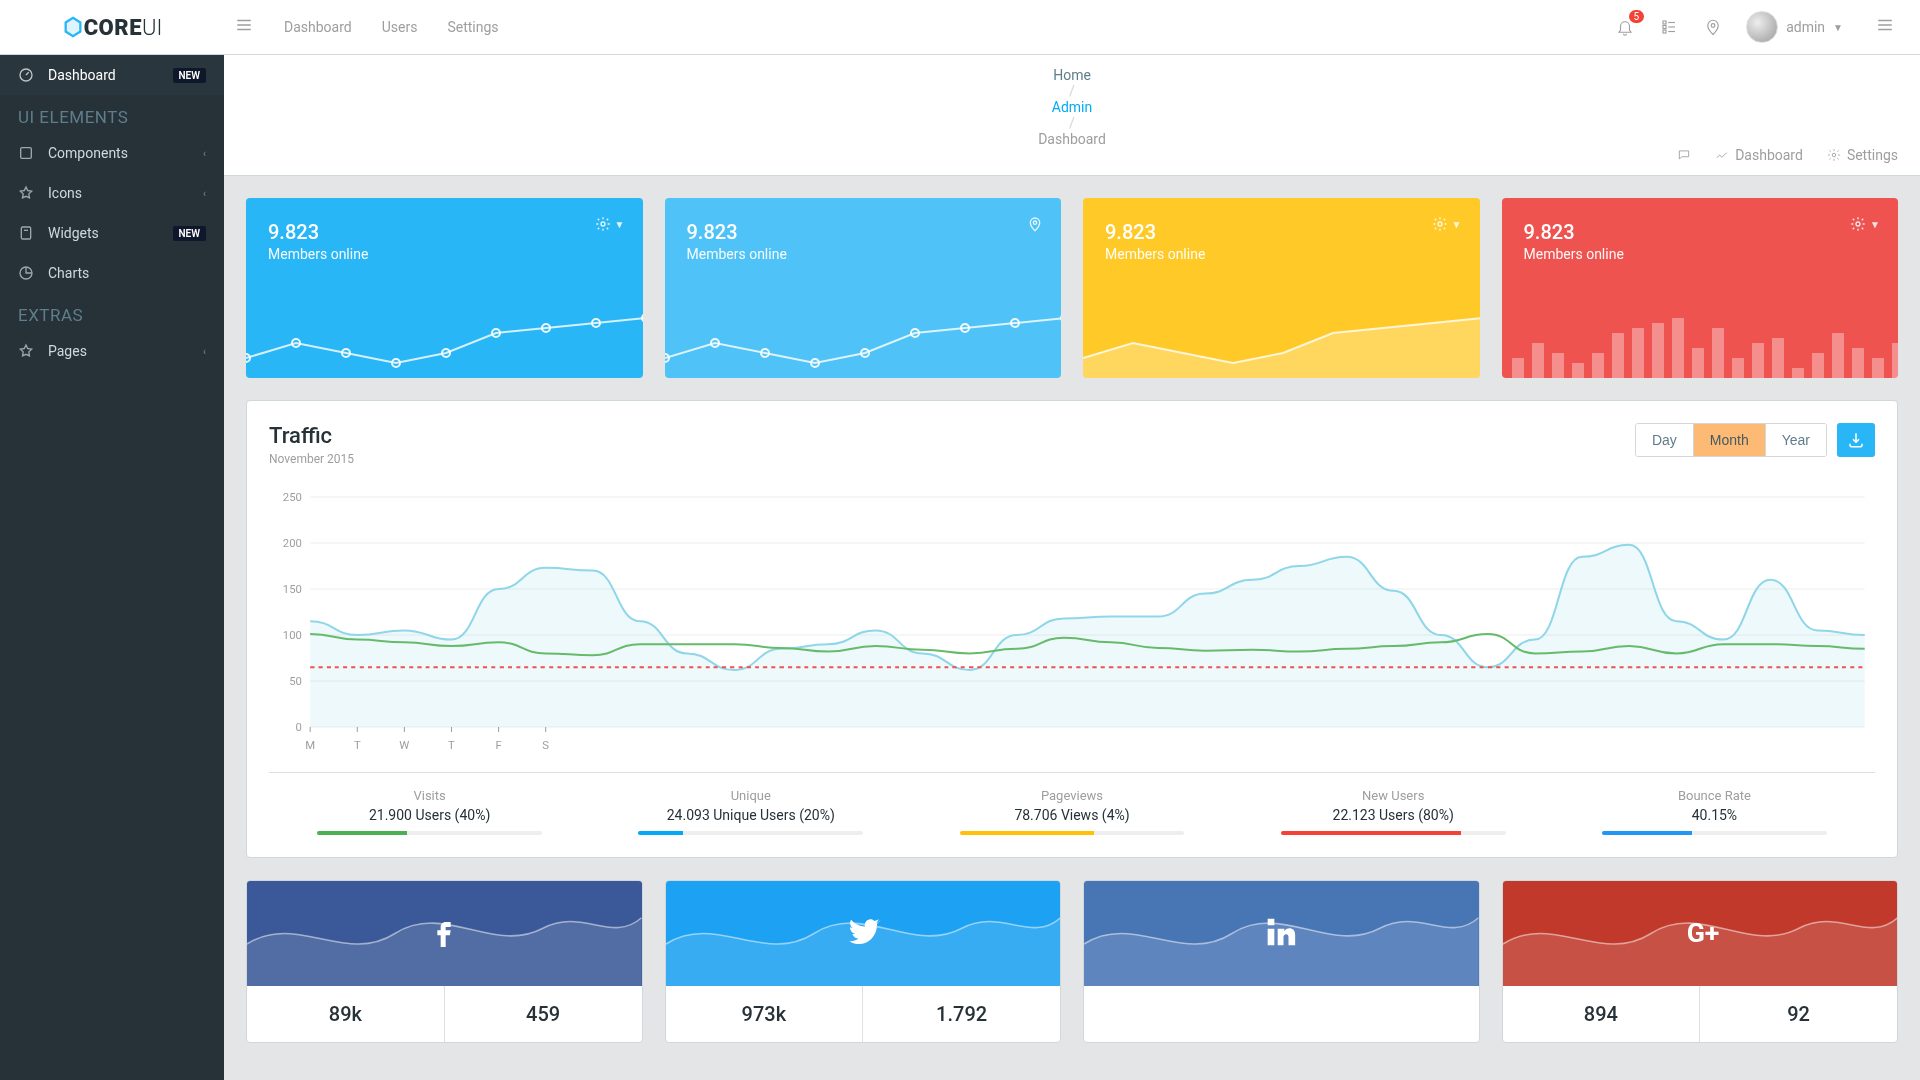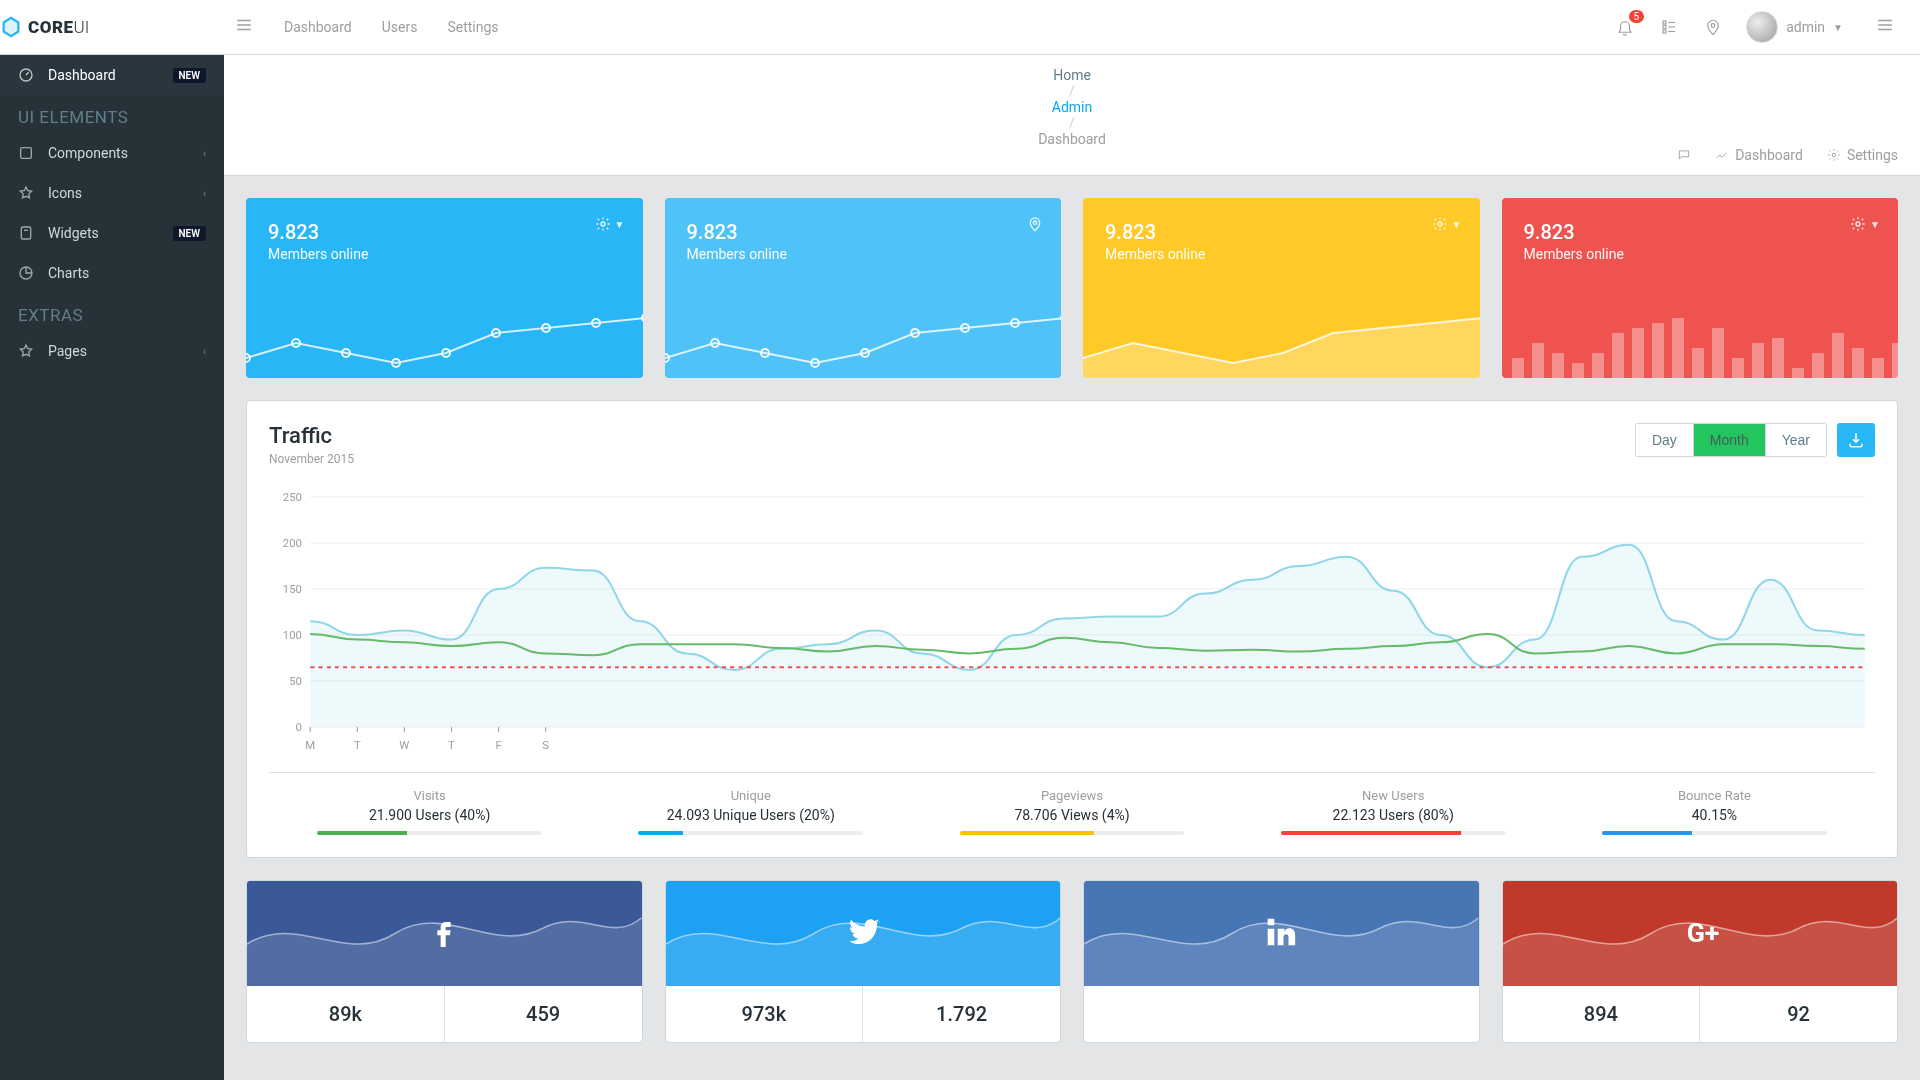--- a/index.html
+++ b/index.html
@@ -1,21 +1,21 @@
 <!DOCTYPE html>
 <html><head>
 <meta charset="utf-8">
 <style>
 * { box-sizing: border-box; margin: 0; padding: 0; }
 body { font-family: -apple-system, BlinkMacSystemFont, "Segoe UI", Roboto, Arial, sans-serif; background: #e4e5e6; color: #263238; overflow: hidden; }
 .app { width: 1920px; height: 1080px; display: flex; flex-direction: column; }
 
 
 .header { height: 55px; background: #fff; border-bottom: 1px solid #cfd8dc; display: flex; align-items: center; padding: 0 15px 0 0; flex-shrink: 0; }
-.brand { width: 224px; display: flex; align-items: center; justify-content: flex-start; font-weight: 600; font-size: 17px; color: #263238; gap: 6px; }
+.brand { width: 224px; display: flex; align-items: center; justify-content: center; font-weight: 600; font-size: 22px; color: #263238; }
 .brand-icon { width: 22px; height: 22px; display: flex; align-items: center; justify-content: center; }
 .brand b { color: #263238; letter-spacing: .5px; }
 .brand-light { font-weight: 300; }
 .toggler { width: 40px; color: #cfd8dc; cursor: pointer; text-align: center; }
 .nav-top { display: flex; gap: 30px; margin-left: 20px; }
 .nav-top a { color: #9e9e9e; text-decoration: none; font-size: 14px; }
 .header-right { margin-left: auto; display: flex; align-items: center; gap: 22px; color: #cfd8dc; }
 .h-icon { position: relative; width: 22px; height: 22px; display: flex; align-items: center; justify-content: center; color: #9e9e9e; }
 .h-icon svg { width: 18px; height: 18px; }
 .badge-pill { position: absolute; top: -6px; right: -8px; background: #f44336; color: #fff; font-size: 10px; border-radius: 8px; padding: 1px 5px; }
@@ -60,21 +60,21 @@
 
 
 .traffic { background: #fff; border: 1px solid #cfd8dc; border-radius: 4px; padding: 22px; margin-bottom: 22px; }
 .traffic-head { display: flex; align-items: flex-start; }
 .traffic-head h3 { font-size: 22px; font-weight: 500; }
 .traffic-head small { color: #9e9e9e; font-size: 12px; }
 .traffic-head .actions { margin-left: auto; display: flex; gap: 10px; }
 .btn-group { display: flex; border: 1px solid #cfd8dc; border-radius: 3px; overflow: hidden; }
 .btn-group button { background: #fff; border: none; padding: 8px 16px; font-size: 14px; border-right: 1px solid #cfd8dc; cursor: pointer; color: #607D8B; }
 .btn-group button:last-child { border-right: none; }
-.btn-group button.active { background: #22c55e; color: #455A64; }
+.btn-group button.active { background: #fdba74; color: #455A64; }
 .dl-btn { width: 38px; background: #29B6F6; border: none; border-radius: 3px; color: #fff; display: flex; align-items: center; justify-content: center; cursor: pointer; }
 .dl-btn svg { width: 18px; height: 18px; }
 
 .chart { margin-top: 20px; height: 270px; position: relative; }
 .chart svg { width: 100%; height: 100%; }
 
 .traffic-footer { display: flex; border-top: 1px solid #e0e0e0; margin-top: 15px; padding-top: 15px; }
 .tf-item { flex: 1; text-align: center; }
 .tf-item .t { color: #9e9e9e; font-size: 13px; }
 .tf-item .v { font-size: 14px; margin: 4px 0 8px; }

